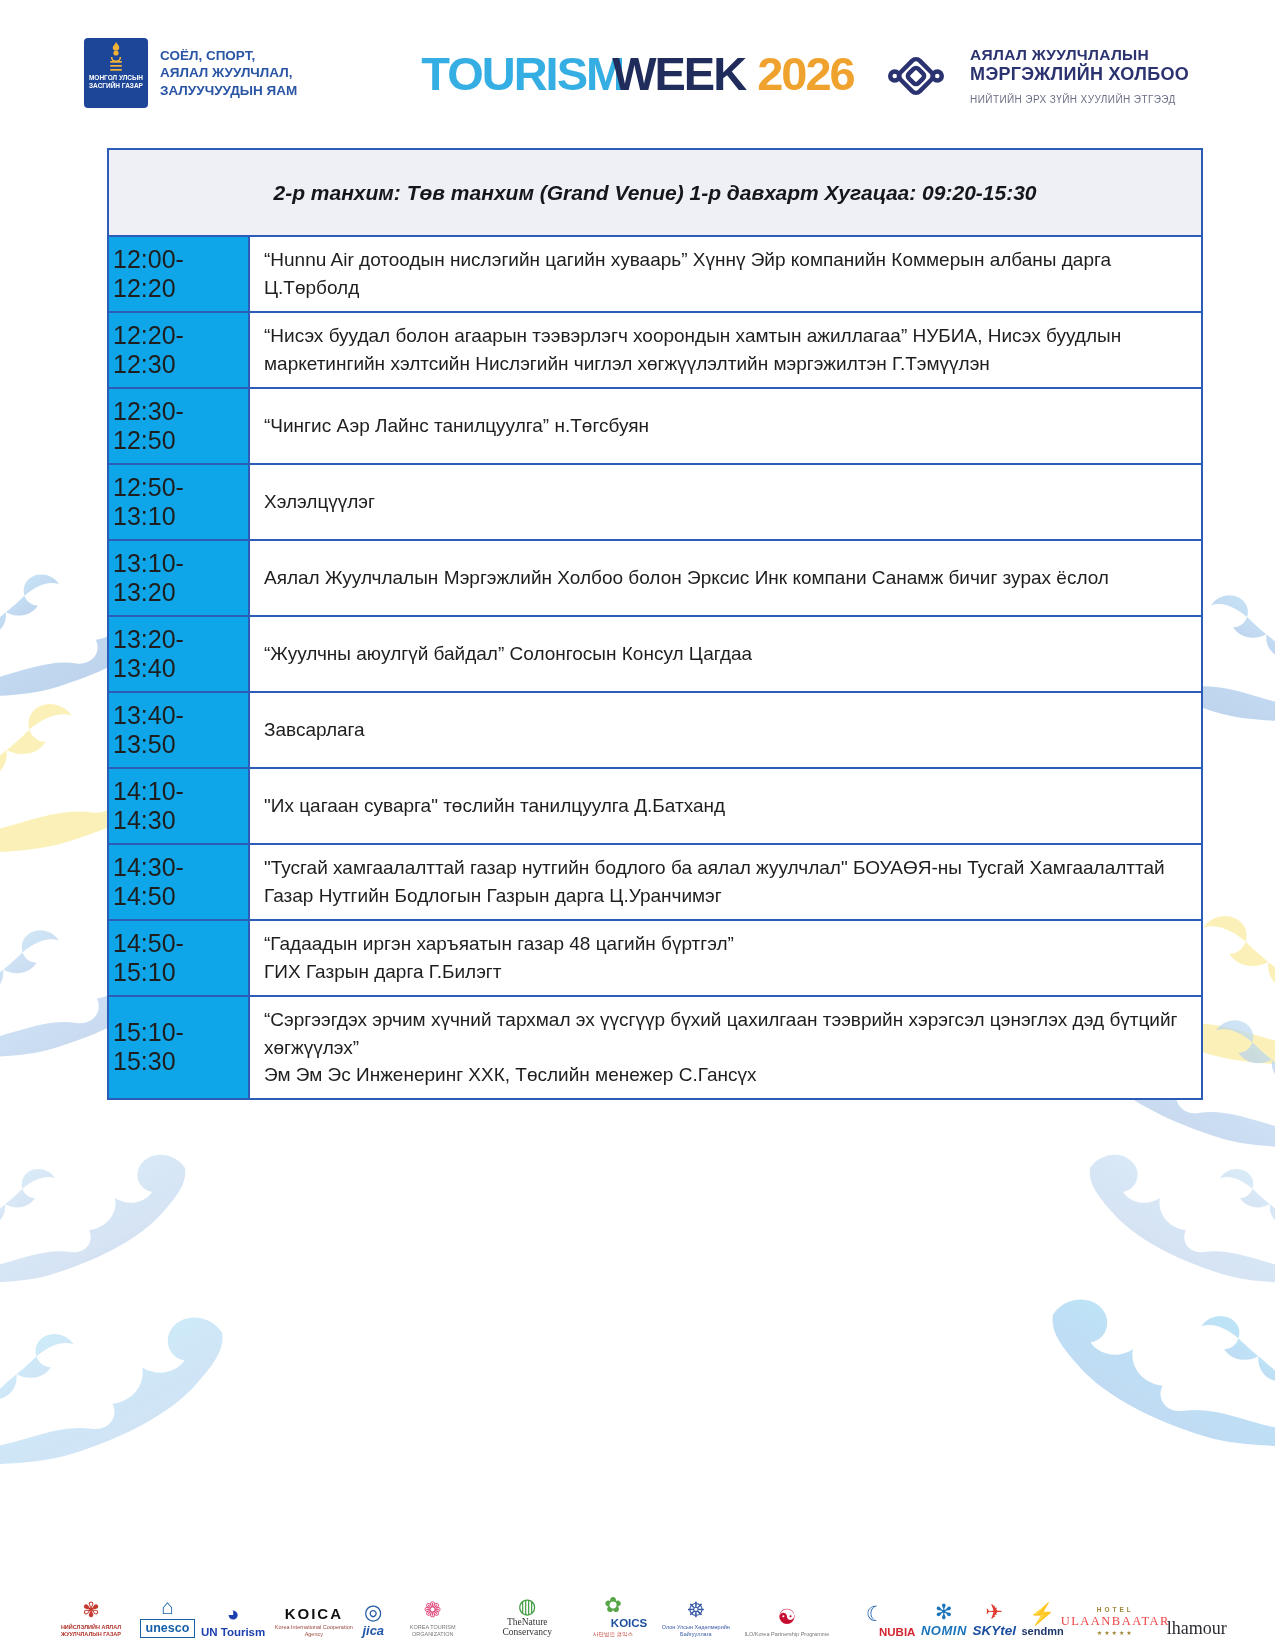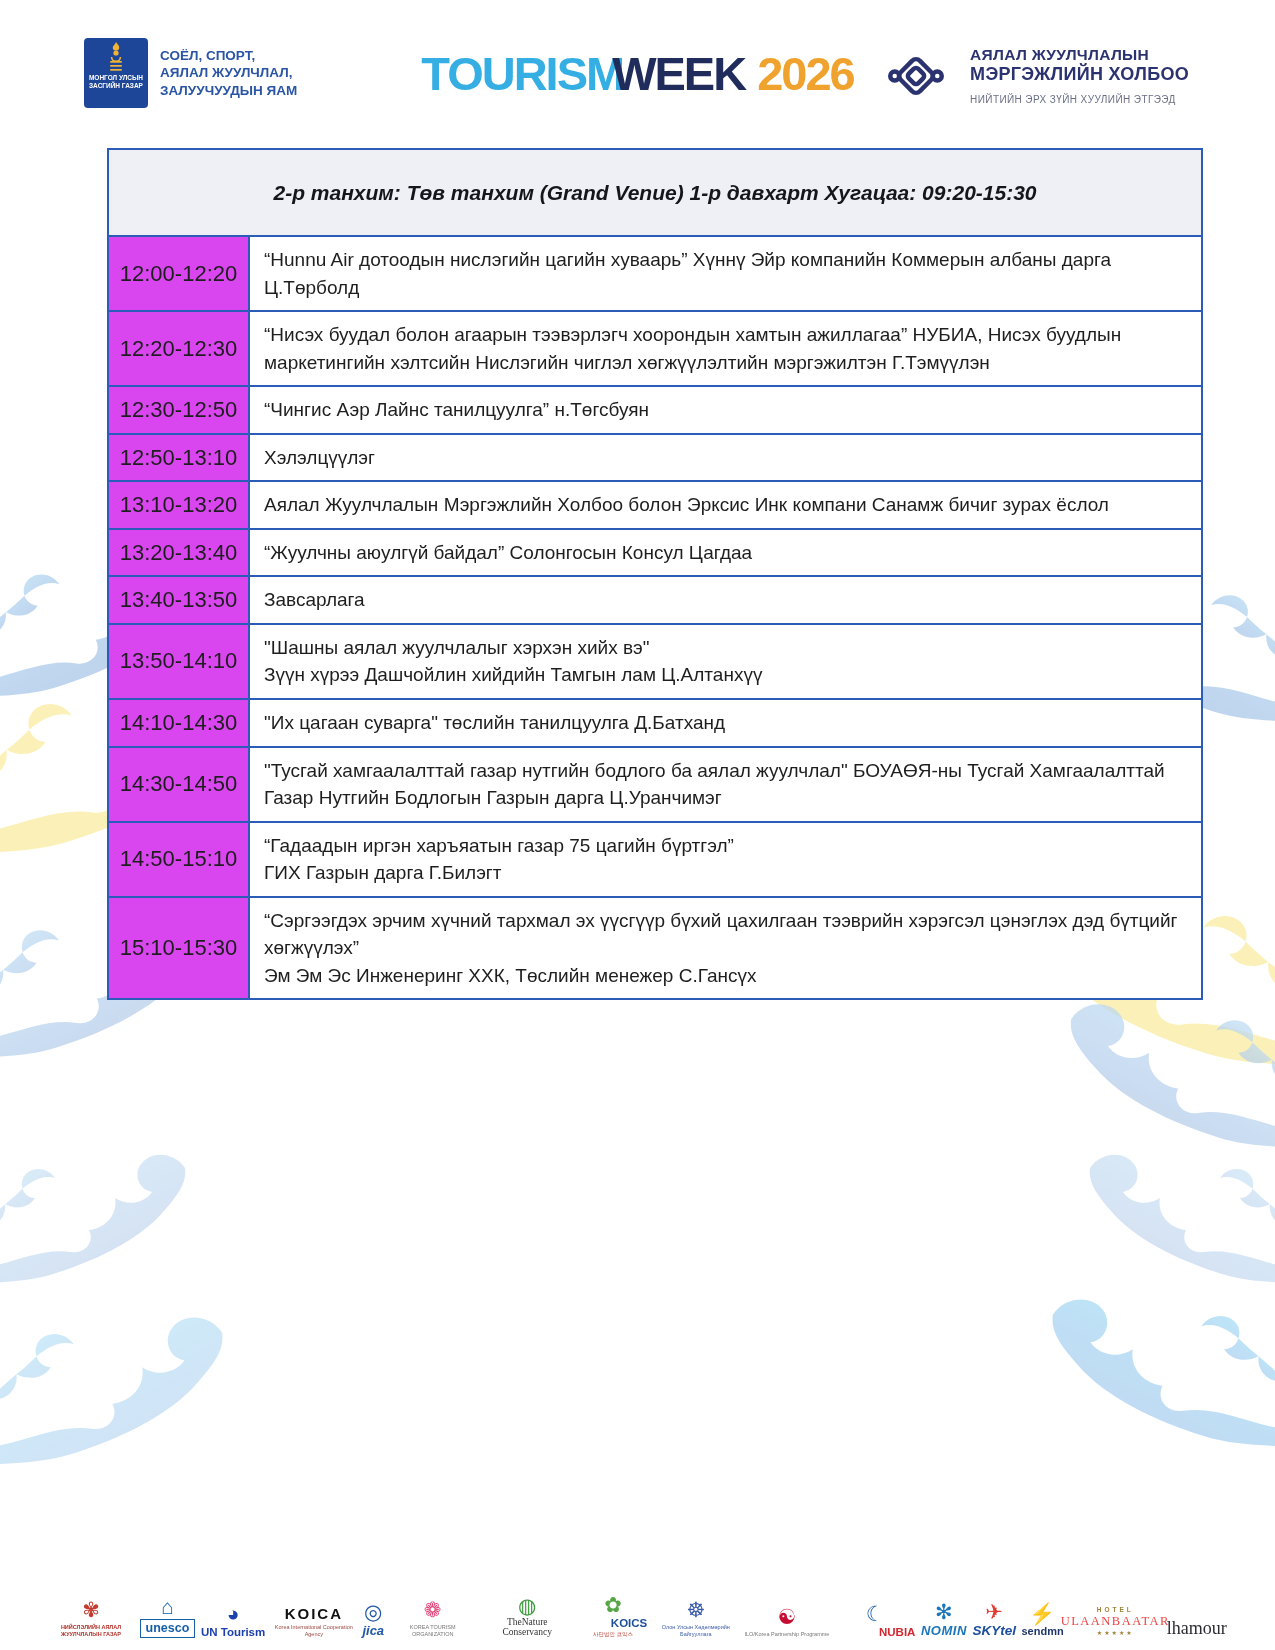--- a/index.html
+++ b/index.html
@@ -37,22 +37,22 @@
     position:absolute;left:107px;top:148px;width:1096px;
     border-collapse:collapse;table-layout:fixed;
   }
   .schedule th,.schedule td{border:2px solid #2a5cb8;}
   .schedule th{
     height:85px;background:#eef0f5;
     font-size:21px;font-weight:bold;font-style:italic;color:#15151c;
     text-align:center;padding:0 10px;
   }
   .time-cell{
-    width:141px;text-align:center;vertical-align:middle;
-    font-size:22px;color:#1e1e1e;padding:8px 4px;background:#d946ef;
+    width:141px;vertical-align:middle;
+    font-size:25px;color:#1e1e1e;padding:8px 4px;background:#0ea5e9;
   }
   .event-cell{
     font-size:19px;color:#1e1e1e;line-height:1.45;
     padding:9px 14px;vertical-align:middle;background:#fff;
   }
   .event-line{min-height:0;}
   
   .partners{
     position:absolute;left:48px;right:48px;bottom:12px;
     display:flex;align-items:flex-end;justify-content:space-between;gap:4px;
@@ -238,42 +238,35 @@
             <div class="event-line" data-name="event-text">“Жуулчны аюулгүй байдал” Солонгосын Консул Цагдаа</div>
           </td>
         </tr>
         <tr data-name="table-row">
           <td class="time-cell" data-name="time-cell">13:40-13:50</td>
           <td class="event-cell" data-name="event-cell">
             <div class="event-line" data-name="event-text">Завсарлага</div>
           </td>
         </tr>
         <tr data-name="table-row">
-          <td class="time-cell" data-name="time-cell">13:50-14:10</td>
-          <td class="event-cell" data-name="event-cell">
-            <div class="event-line" data-name="event-text">"Шашны аялал жуулчлалыг хэрхэн хийх вэ"</div>
-            <div class="event-line" data-name="event-text">Зүүн хүрээ Дашчойлин хийдийн Тамгын лам Ц.Алтанхүү</div>
-          </td>
-        </tr>
-        <tr data-name="table-row">
           <td class="time-cell" data-name="time-cell">14:10-14:30</td>
           <td class="event-cell" data-name="event-cell">
             <div class="event-line" data-name="event-text">"Их цагаан суварга" төслийн танилцуулга Д.Батханд</div>
           </td>
         </tr>
         <tr data-name="table-row">
           <td class="time-cell" data-name="time-cell">14:30-14:50</td>
           <td class="event-cell" data-name="event-cell">
             <div class="event-line" data-name="event-text">"Тусгай хамгаалалттай газар нутгийн бодлого ба аялал жуулчлал" БОУАӨЯ-ны Тусгай Хамгаалалттай Газар Нутгийн Бодлогын Газрын дарга Ц.Уранчимэг</div>
           </td>
         </tr>
         <tr data-name="table-row">
           <td class="time-cell" data-name="time-cell">14:50-15:10</td>
           <td class="event-cell" data-name="event-cell">
-            <div class="event-line" data-name="event-text">“Гадаадын иргэн харъяатын газар 75 цагийн бүртгэл”</div>
+            <div class="event-line" data-name="event-text">“Гадаадын иргэн харъяатын газар 48 цагийн бүртгэл”</div>
             <div class="event-line" data-name="event-text">ГИХ Газрын дарга Г.Билэгт</div>
           </td>
         </tr>
         <tr data-name="table-row">
           <td class="time-cell" data-name="time-cell">15:10-15:30</td>
           <td class="event-cell" data-name="event-cell">
             <div class="event-line" data-name="event-text">“Сэргээгдэх эрчим хүчний тархмал эх үүсгүүр бүхий цахилгаан тээврийн хэрэгсэл цэнэглэх дэд бүтцийг хөгжүүлэх”</div>
             <div class="event-line" data-name="event-text">Эм Эм Эс Инженеринг ХХК, Төслийн менежер С.Гансүх</div>
           </td>
         </tr>

